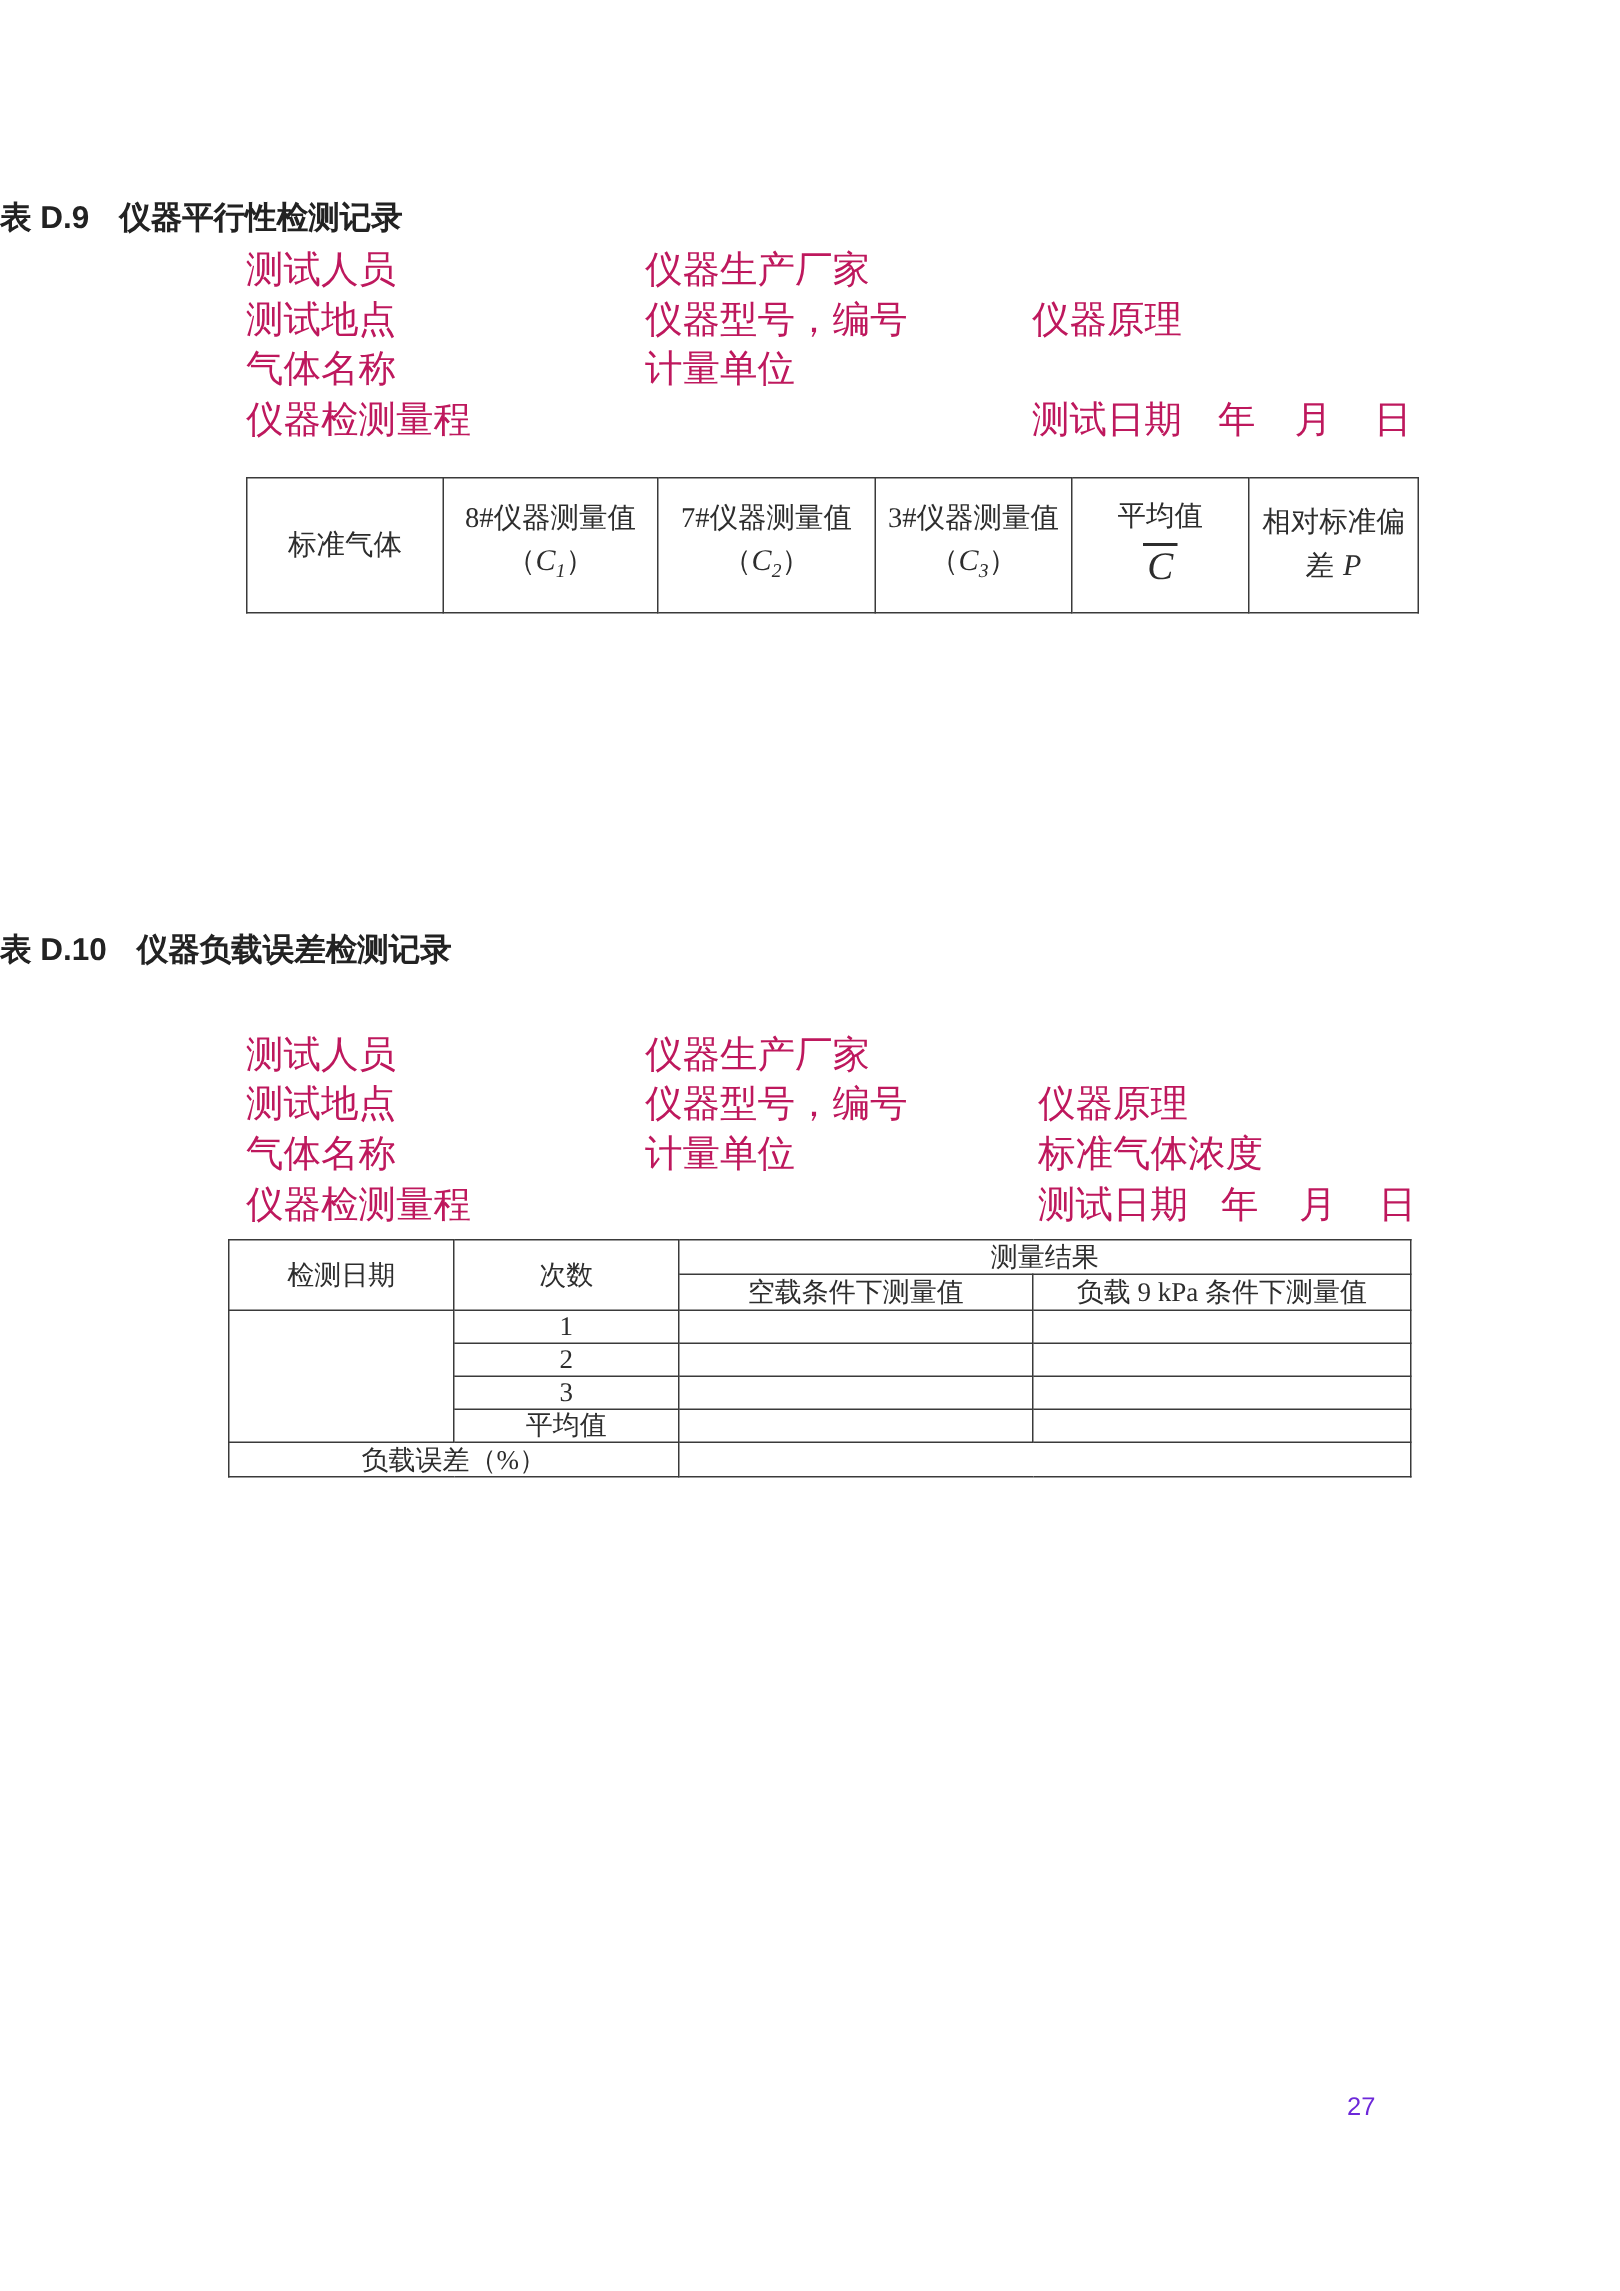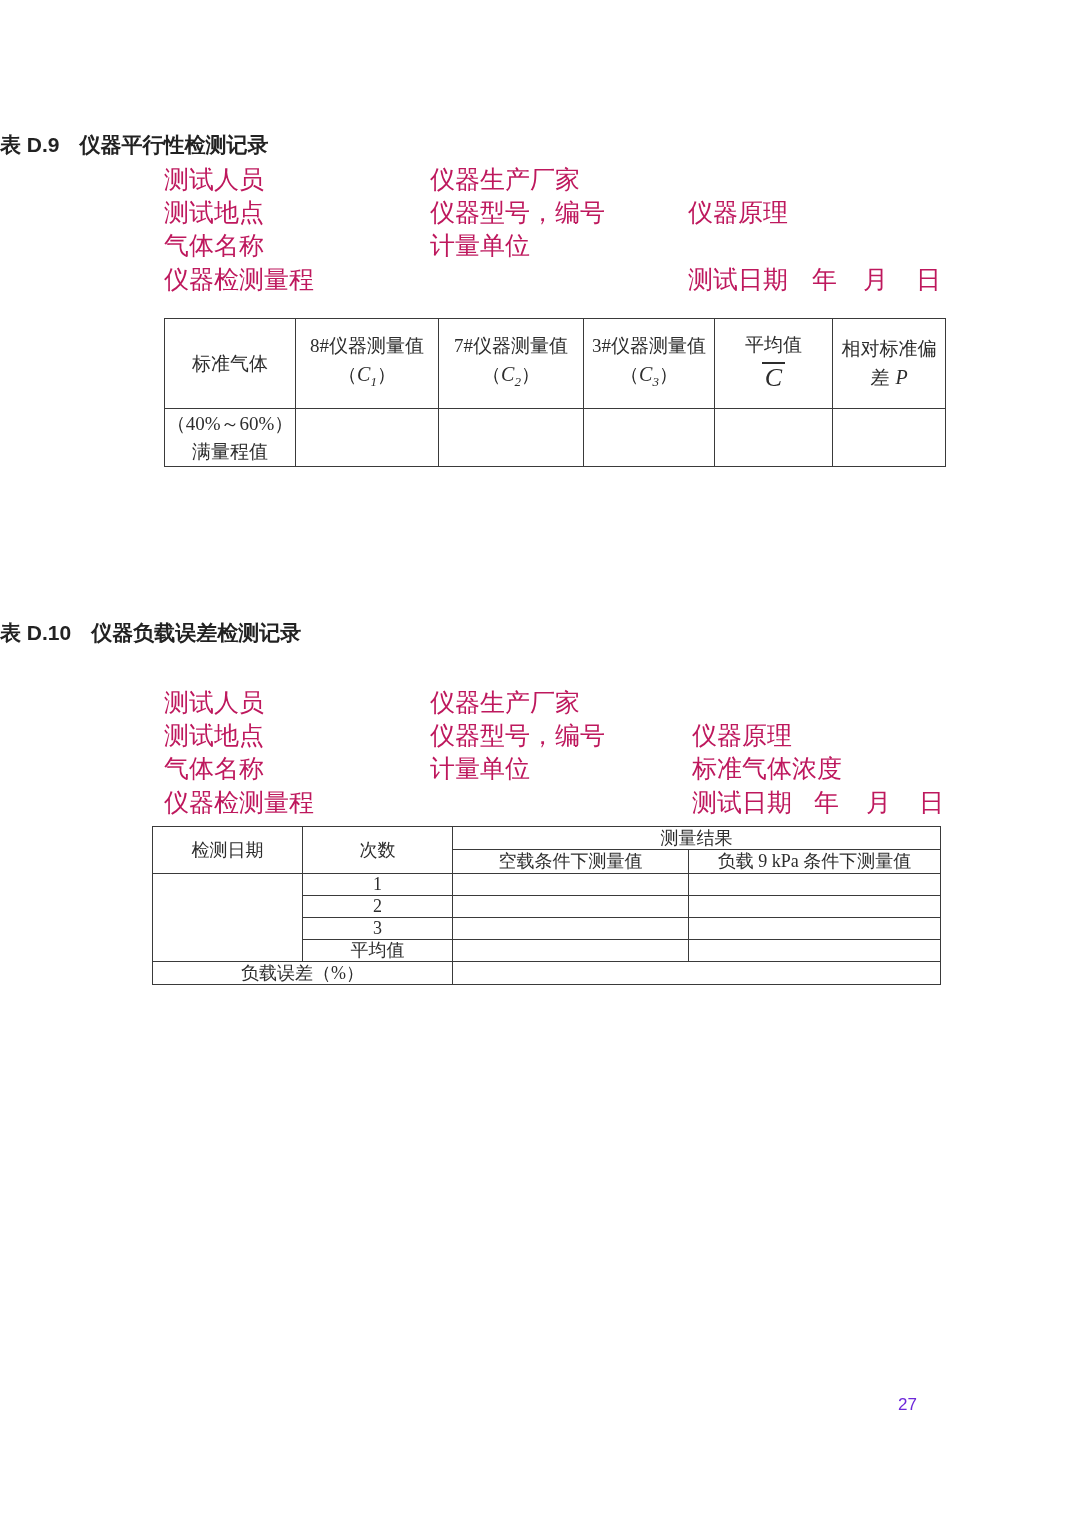--- a/index.html
+++ b/index.html
@@ -86,31 +86,20 @@
       </td>
       <td>
         <div class="hline">平均值</div>
         <div class="hline"><span class="cbar"><i class="csym big">C</i></span></div>
       </td>
       <td>
         <div class="hline">相对标准偏</div>
         <div class="hline"><span>差</span><i class="csym psym">P</i></div>
       </td>
     </tr>
-    <tr class="body">
-      <td>
-        <div class="rowlab">（40%～60%）</div>
-        <div class="rowlab">满量程值</div>
-      </td>
-      <td></td>
-      <td></td>
-      <td></td>
-      <td></td>
-      <td></td>
-    </tr>
   </tbody>
     </table>
 
   <div class="doc-title" style="top:619px;">
     <span>表 D.10</span><span class="title-gap">仪器负载误差检测记录</span>
   </div>
 
   <span class="fld" style="left:164px;top:686px;">测试人员</span>
   <span class="fld" style="left:430px;top:686px;">仪器生产厂家</span>
 

